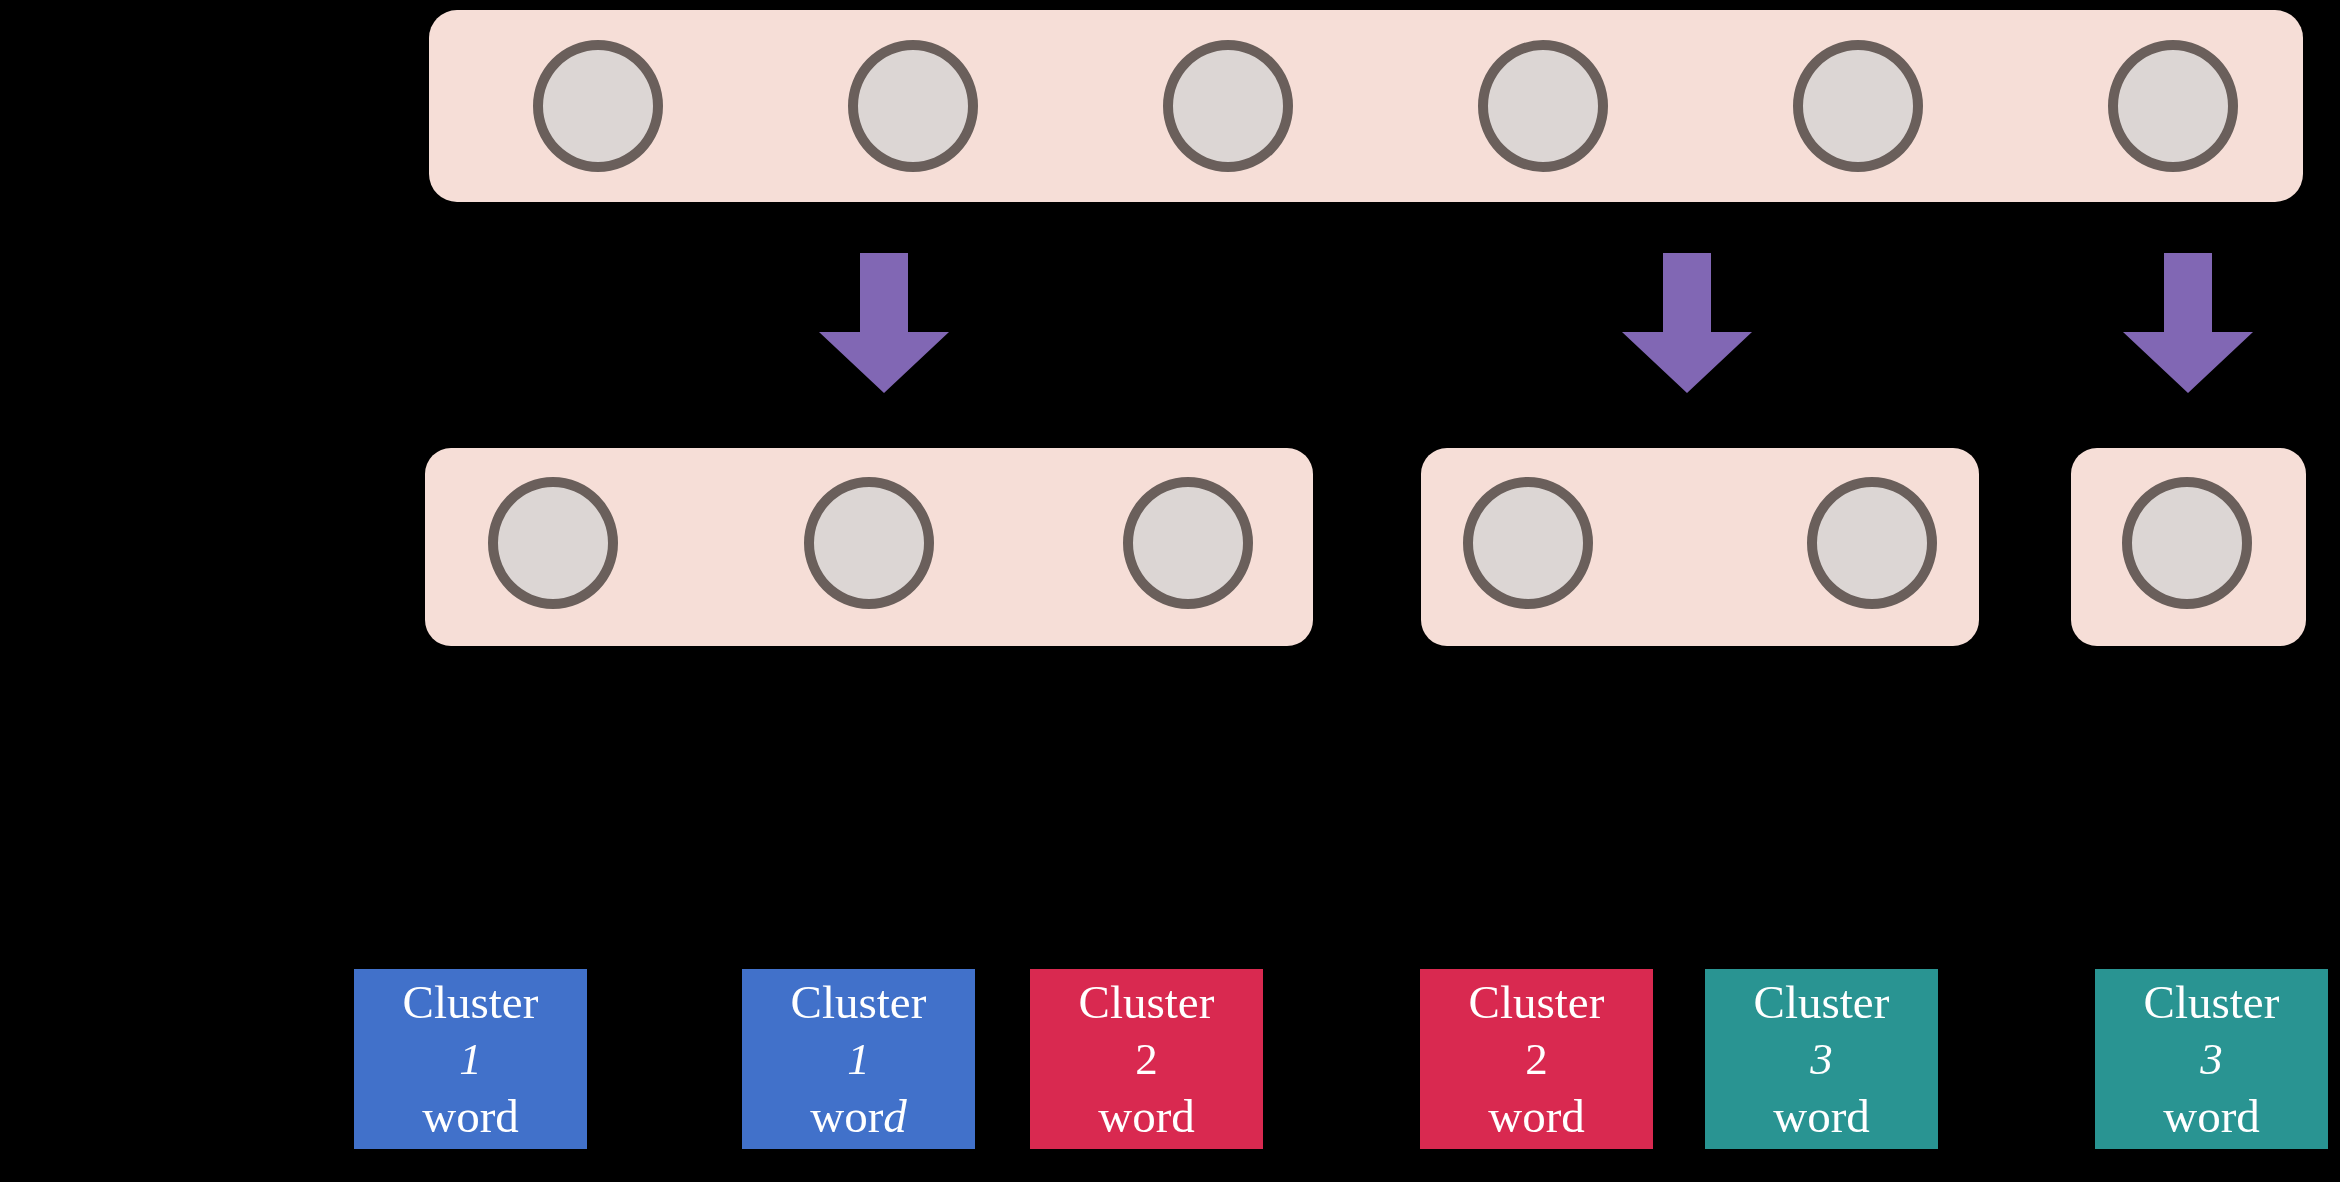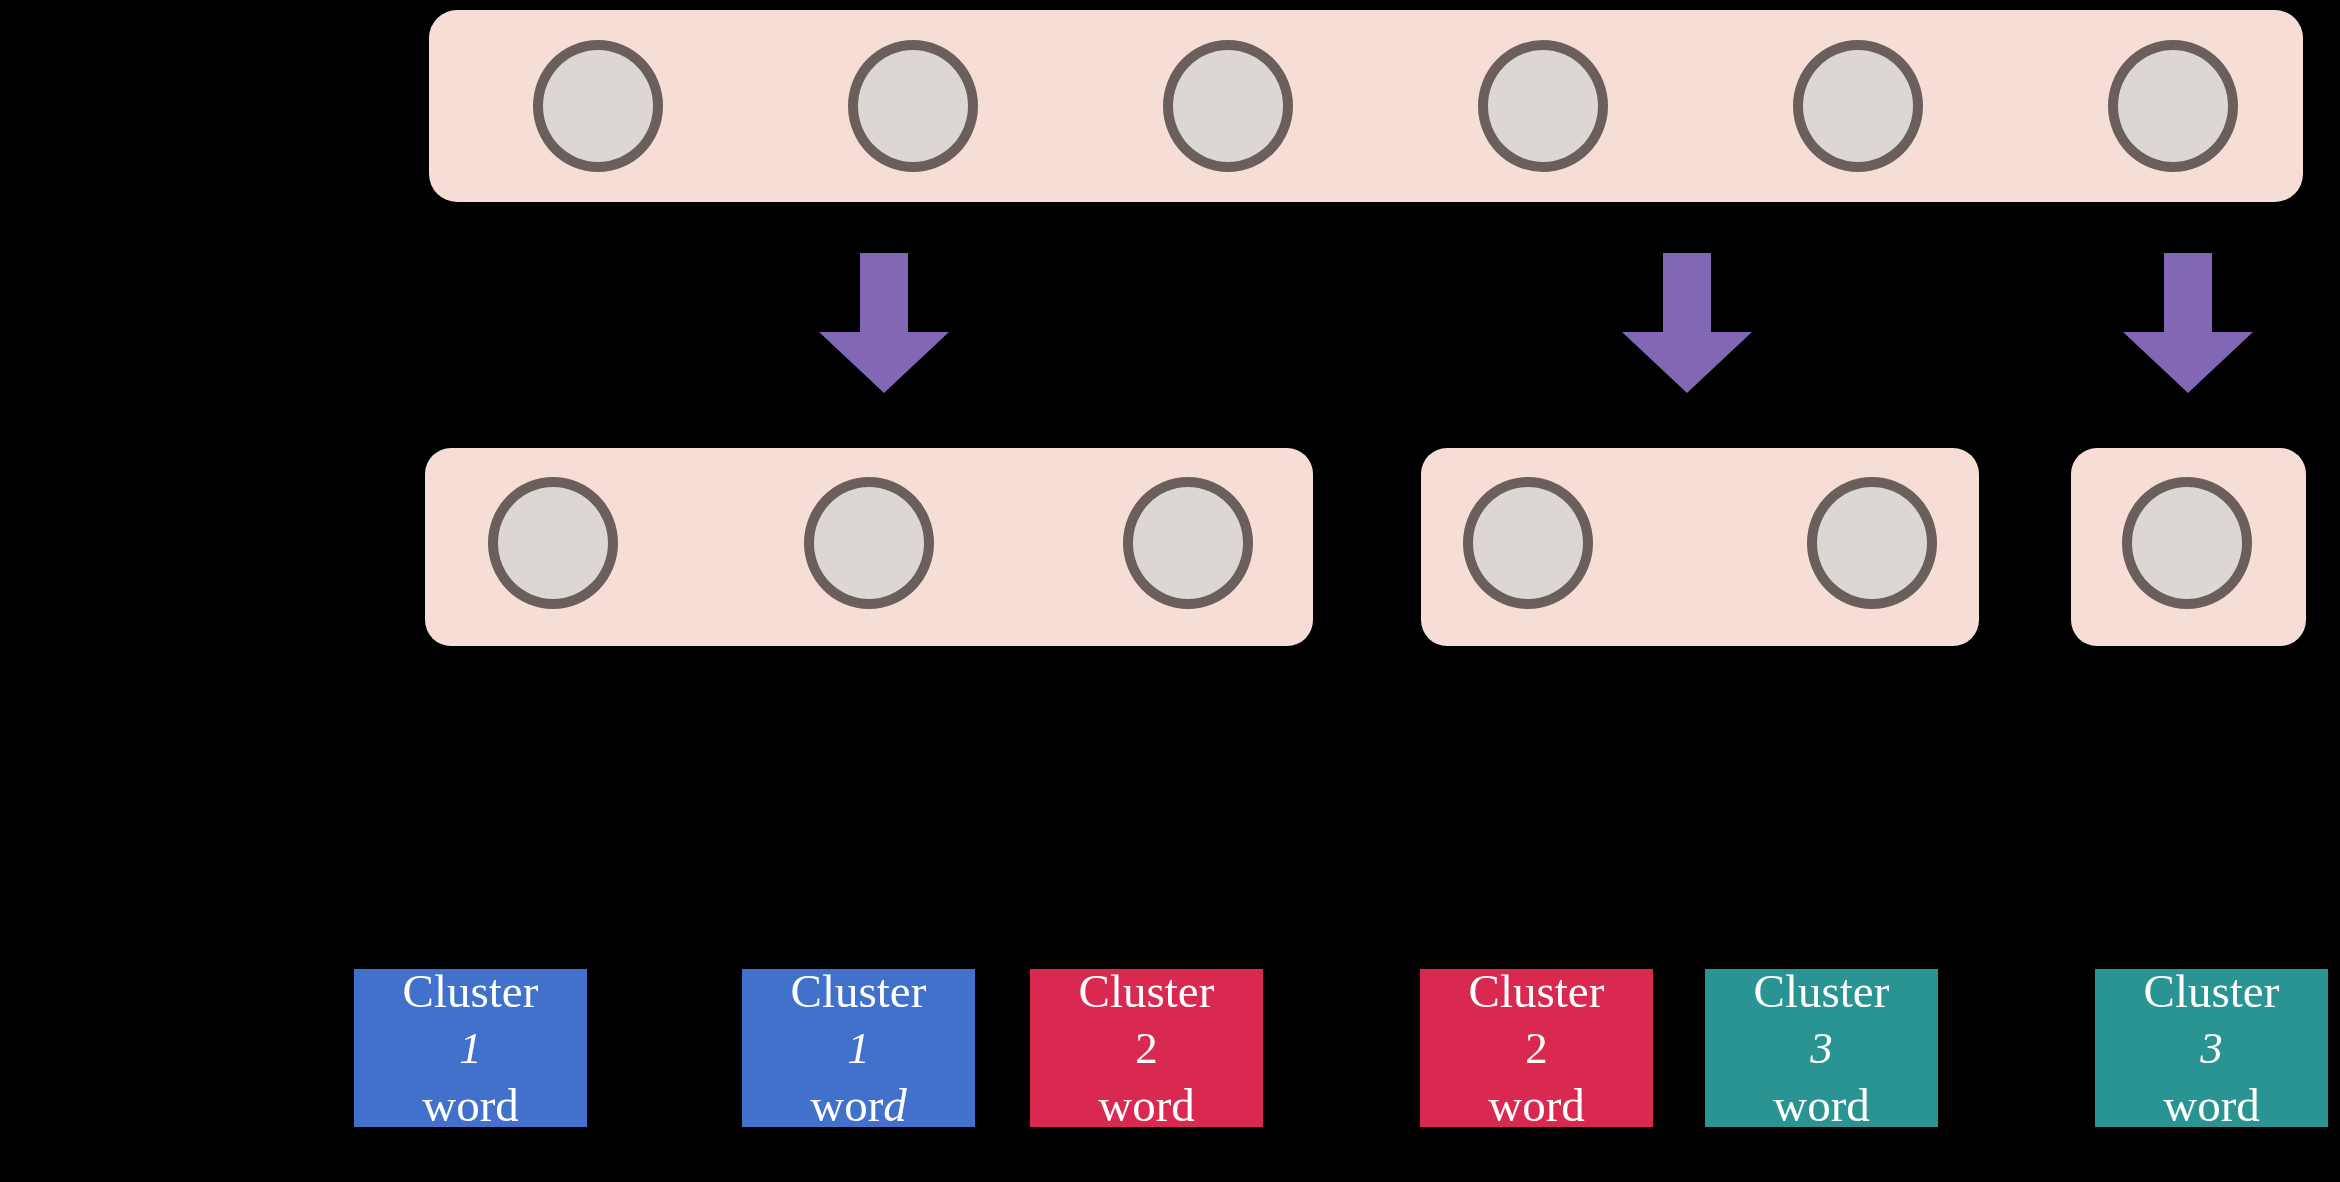--- a/index.html
+++ b/index.html
@@ -41,21 +41,21 @@
   .arrow {
     position: absolute;
     top: 253px;
     width: 130px;
     height: 140px;
   }
   .cluster-box {
     position: absolute;
     top: 969px;
     width: 233px;
-    height: 158px;
+    height: 180px;
     display: flex;
     flex-direction: column;
     justify-content: center;
     align-items: center;
     gap: 11px;
     color: #ffffff;
     text-align: center;
   }
   .cluster-box .line {
     line-height: 1;

